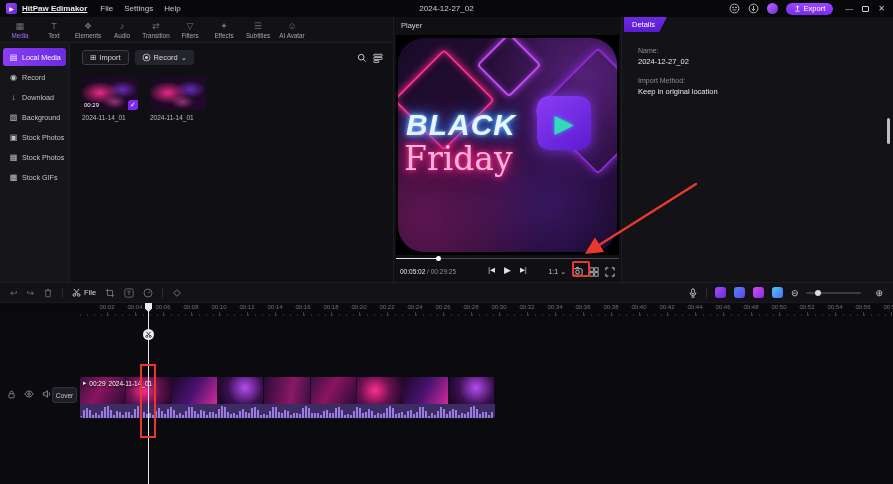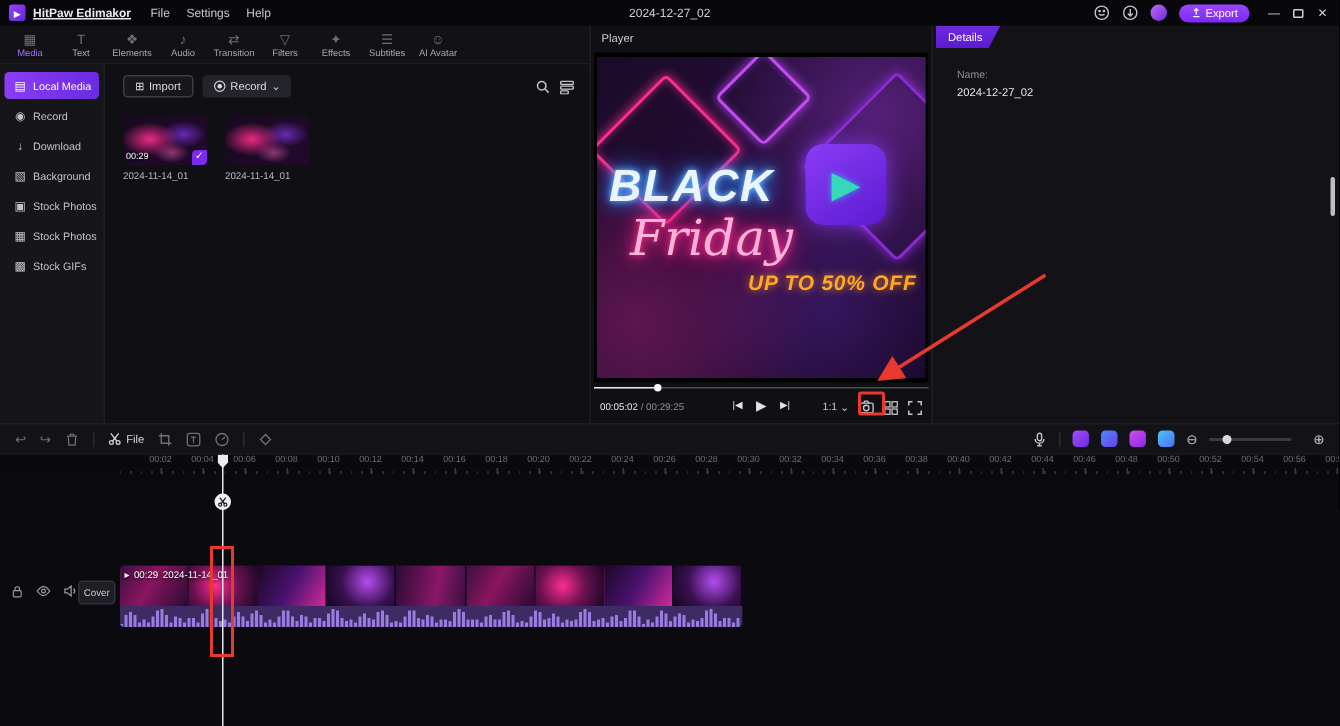--- a/index.html
+++ b/index.html
@@ -71,28 +71,28 @@
   .player { position:absolute; top:17px; left:393px; width:229px; height:265px; background:#101014;
     border-left:1px solid #1e1e24; border-right:1px solid #1e1e24; }
   .player-title { height:17px; display:flex; align-items:center; padding-left:7px; font-size:7.5px;
     color:#d0d0d6; }
   .video { position:absolute; top:18px; left:2px; right:2px; height:220px; background:#000; overflow:hidden; }
   .canvas { position:absolute; inset:3px 2px; overflow:hidden;
     background:
       radial-gradient(circle at 85% 18%, rgba(150,60,220,.4), transparent 42%),
       radial-gradient(circle at 12% 82%, rgba(220,40,140,.3), transparent 45%),
       radial-gradient(circle at 70% 78%, rgba(90,40,180,.35), transparent 42%),
-      linear-gradient(135deg,#1a0b2a,#2a0e38 60%,#160824); }
+      linear-gradient(135deg,#1a0b2a,#2a0e38 60%,#160824); border-radius: 26px; }
   .diamond { position:absolute; border:2px solid; transform:rotate(45deg); border-radius:4px; }
   .d1 { width:72px; height:72px; left:10px; top:26px; border-color:#ff2d8f; box-shadow:0 0 8px #ff2d8f, inset 0 0 6px rgba(255,45,143,.6); }
   .d2 { width:46px; height:46px; left:88px; top:4px; border-color:#c44df0; box-shadow:0 0 7px #b43df0, inset 0 0 5px rgba(180,60,240,.55); }
   .d3 { width:90px; height:90px; right:-26px; top:28px; border-color:#8a2bd0; box-shadow:0 0 8px #8a2bd0; }
   .word1 { position:absolute; left:8px; top:70px; font-size:30px; font-weight:bold; font-style:italic;
     letter-spacing:1px; color:#eaf6ff; text-shadow:0 0 4px #6ec6ff,0 0 10px #2b7fff,0 0 18px #2b7fff; }
-  .word2 { position:absolute; left:22px; top:101px; font-family:"DejaVu Serif", serif; font-style:italic;
+  .word2 { position:absolute; left:6px; top:101px; font-family:"DejaVu Serif", serif; 
     font-size:33px; color:#ffb3d9; text-shadow:0 0 5px #ff2d8f,0 0 12px #ff2d8f,0 0 22px #d0186f; }
   .vlogo { position:absolute; right:26px; top:58px; width:54px; height:54px; border-radius:12px;
     background:linear-gradient(145deg,#8a3df5,#5b1bd0); box-shadow:0 0 14px rgba(140,60,255,.75);
     display:flex; align-items:center; justify-content:center; }
   .vlogo span { font-size:25px; color:#35d8b8; text-shadow:0 0 4px #2bb8e8; }
   .promo { position:absolute; right:6px; top:142px; font-size:14px; font-weight:bold; font-style:italic;
     color:#ffa826; letter-spacing:.5px; text-shadow:0 0 6px rgba(255,150,30,.85); }
   .progress { position:absolute; left:2px; right:2px; top:239px; height:6px; }
   .pline { position:absolute; top:2px; left:0; right:0; height:1px; background:#4a4a52; }
   .pfill { position:absolute; top:2px; left:0; width:18%; height:1px; background:#e8e8ec; }
@@ -349,21 +349,20 @@
     <div class="video">
       <div class="canvas">
         <div class="diamond d1"></div>
         <div class="diamond d2"></div>
         <div class="diamond d3"></div>
         <div class="word1">BLACK</div>
         <div class="word2">Friday</div>
         <div class="vlogo">
             <span>▶</span>
           </div>
-        <div class="promo">UP TO 50% OFF</div>
       </div>
     </div>
     <div class="progress">
       <div class="pline"></div>
         <div class="pfill"></div>
         <div class="pdot"></div>
     </div>
     <div class="pcontrols">
       <div class="ptime">
         <span class="cur">00:05:02</span><span class="tot"> / 00:29:25</span>
@@ -402,20 +401,24 @@
     </div>
   </div>
 
   <div class="details">
     <div class="details-tab">Details</div>
     <div class="dfields">
 
     <div class="dfield">
           <div class="dlabel">Name:</div>
           <div class="dvalue">2024-12-27_02</div>
+        </div>
+        <div class="dfield">
+          <div class="dlabel">Import Method:</div>
+          <div class="dvalue">Keep in original location</div>
         </div>
       </div>
   </div>
   <div class="scrollpill"></div>
 
   <div class="ttoolbar">
     <span class="ticon">↩</span>
     <span class="ticon">↪</span>
     <span class="ticon">
       <svg viewBox="0 0 12 12" width="10" height="10" fill="none" stroke="currentColor" stroke-width="1">

